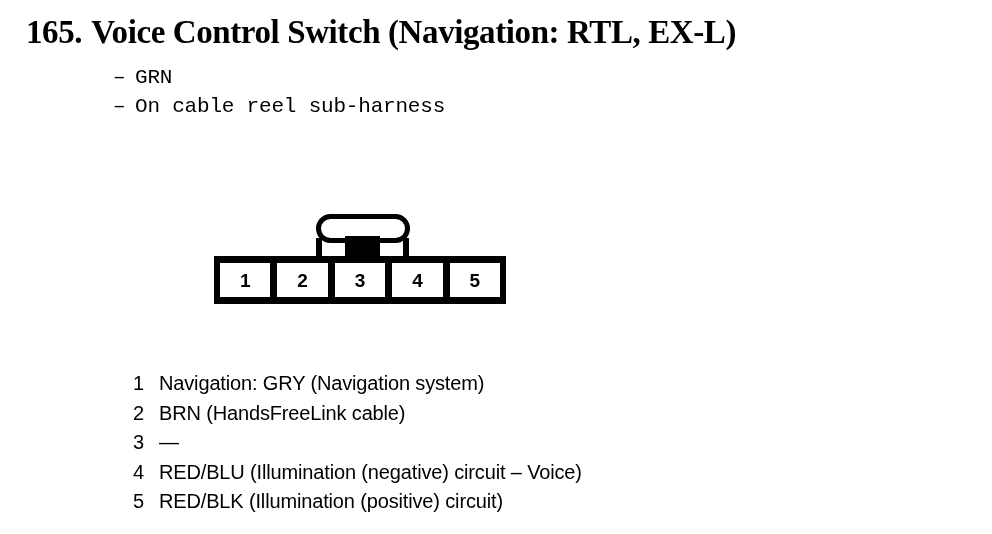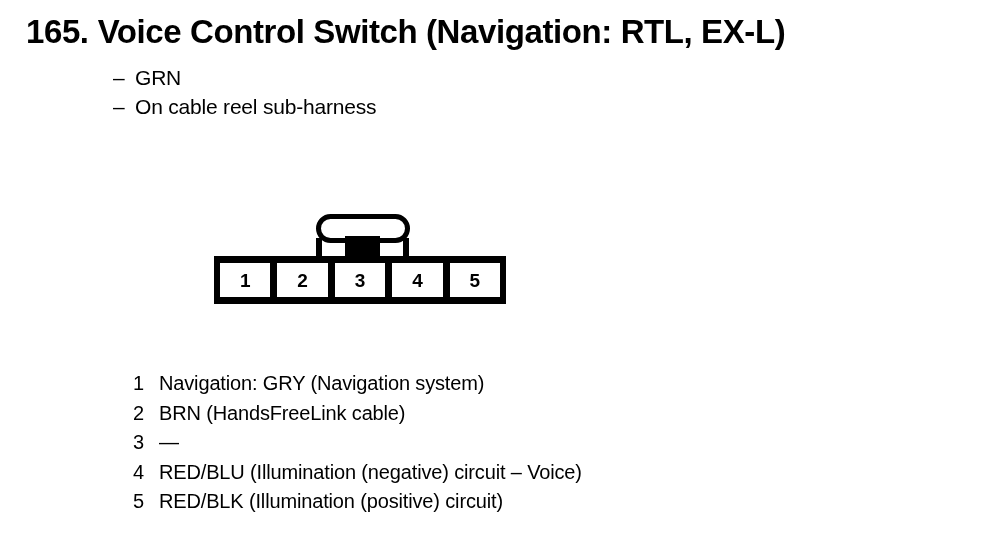--- a/index.html
+++ b/index.html
@@ -21,37 +21,39 @@
   
   .page-title {
     position: absolute;
     left: 26px;
     top: 12px;
     font-size: 33px;
     font-weight: bold;
     letter-spacing: -0.4px;
     white-space: nowrap;
     line-height: 40px;
+    font-family: Liberation Serif, serif;
   }
   .page-title .title-num {
     display: inline-block;
     margin-right: 9px;
   }
 
   
   .notes {
     position: absolute;
     left: 113px;
     top: 63px;
     font-size: 21px;
     line-height: 29px;
     letter-spacing: -0.2px;
   }
   .note-row {
     white-space: nowrap;
+    font-family: Liberation Mono, monospace;
   }
   .note-dash {
     display: inline-block;
     width: 22px;
   }
 
   
   .connector {
     position: absolute;
     left: 214px;

